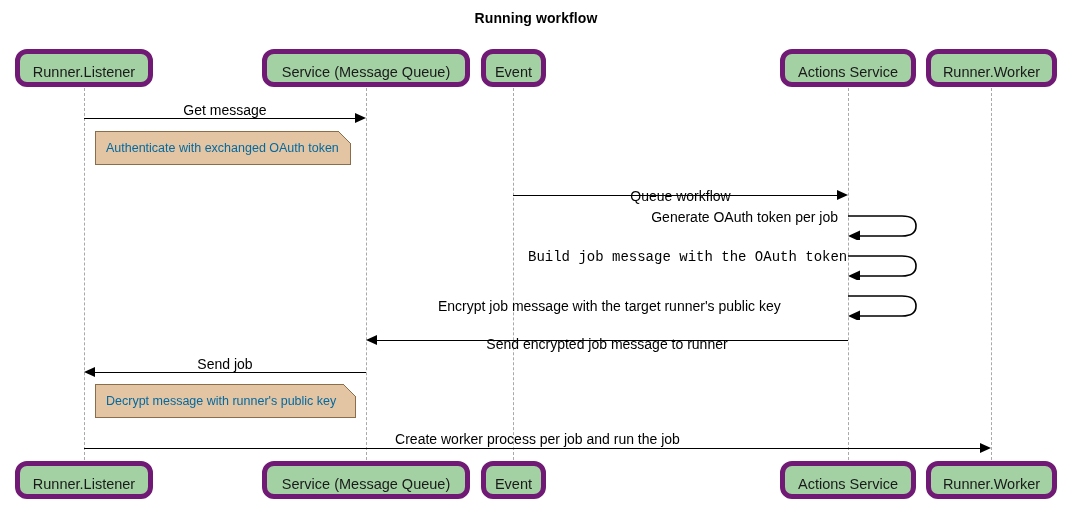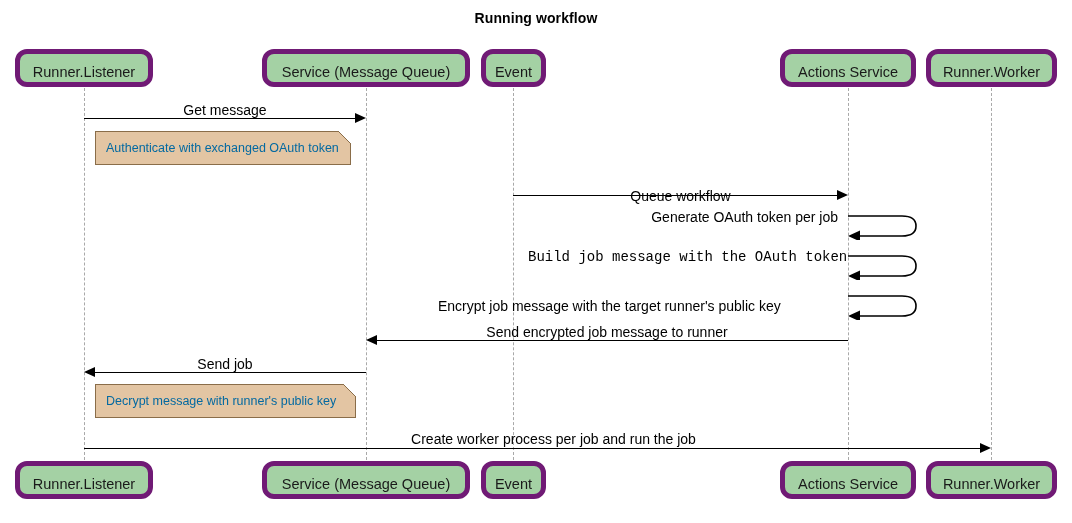--- a/index.html
+++ b/index.html
@@ -171,35 +171,35 @@
   </div>
 
   <div class="msg-label" style="left:438px; top:289px; width:400px; text-align:left;margin-top:9px;">Encrypt job message with the target runner's public key</div>
   <div class="selfloop" style="left:846px; top:290px;">
     <svg width="80" height="30" viewBox="0 0 80 30">
       <path d="M2,6 L56,6 Q70,6 70,16 Q70,26 56,26 L14,26" stroke="#000000" stroke-width="1.6" fill="none"></path>
       <path d="M2,26 L14,20.5 L14,31.5 Z" fill="#000000"></path>
     </svg>
   </div>
 
-  <div class="msg-label" style="left:366px; top:324px; width:482px;">Send encrypted job message to runner</div>
+  <div class="msg-label" style="left:366px; top:336px; width:482px;">Send encrypted job message to runner</div>
   <div class="msg-line" style="left:377px; top:340px; width:471px;"></div>
   <div class="arrow-head arrow-left" style="left:366px; top:335px;"></div>
 
   <div class="msg-label" style="left:84px; top:356px; width:282px;">Send job</div>
   <div class="msg-line" style="left:95px; top:372px; width:271px;"></div>
   <div class="arrow-head arrow-left" style="left:84px; top:367px;"></div>
 
   <div class="note" style="left:95px; top:384px; width:261px; height:34px; line-height:33px;">
     <span class="note-text" style="line-height:33px;">Decrypt message with runner's public key</span>
     <span class="note-fold-edge">
       <svg width="13" height="13" viewBox="0 0 13 13">
         <path d="M0,0 L13,13 L13,0 Z" fill="#ffffff"></path>
         <path d="M0,0 L13,13" stroke="#8a6d49" stroke-width="1" fill="none"></path>
       </svg>
     </span>
   </div>
 
-  <div class="msg-label" style="left:100px; top:431px; width:907px;">Create worker process per job and run the job</div>
+  <div class="msg-label" style="left:84px; top:431px; width:907px;">Create worker process per job and run the job</div>
   <div class="msg-line" style="left:84px; top:448px; width:897px;"></div>
   <div class="arrow-head arrow-right" style="left:980px; top:443px;"></div>
 
 </div>
 
 </body></html>

